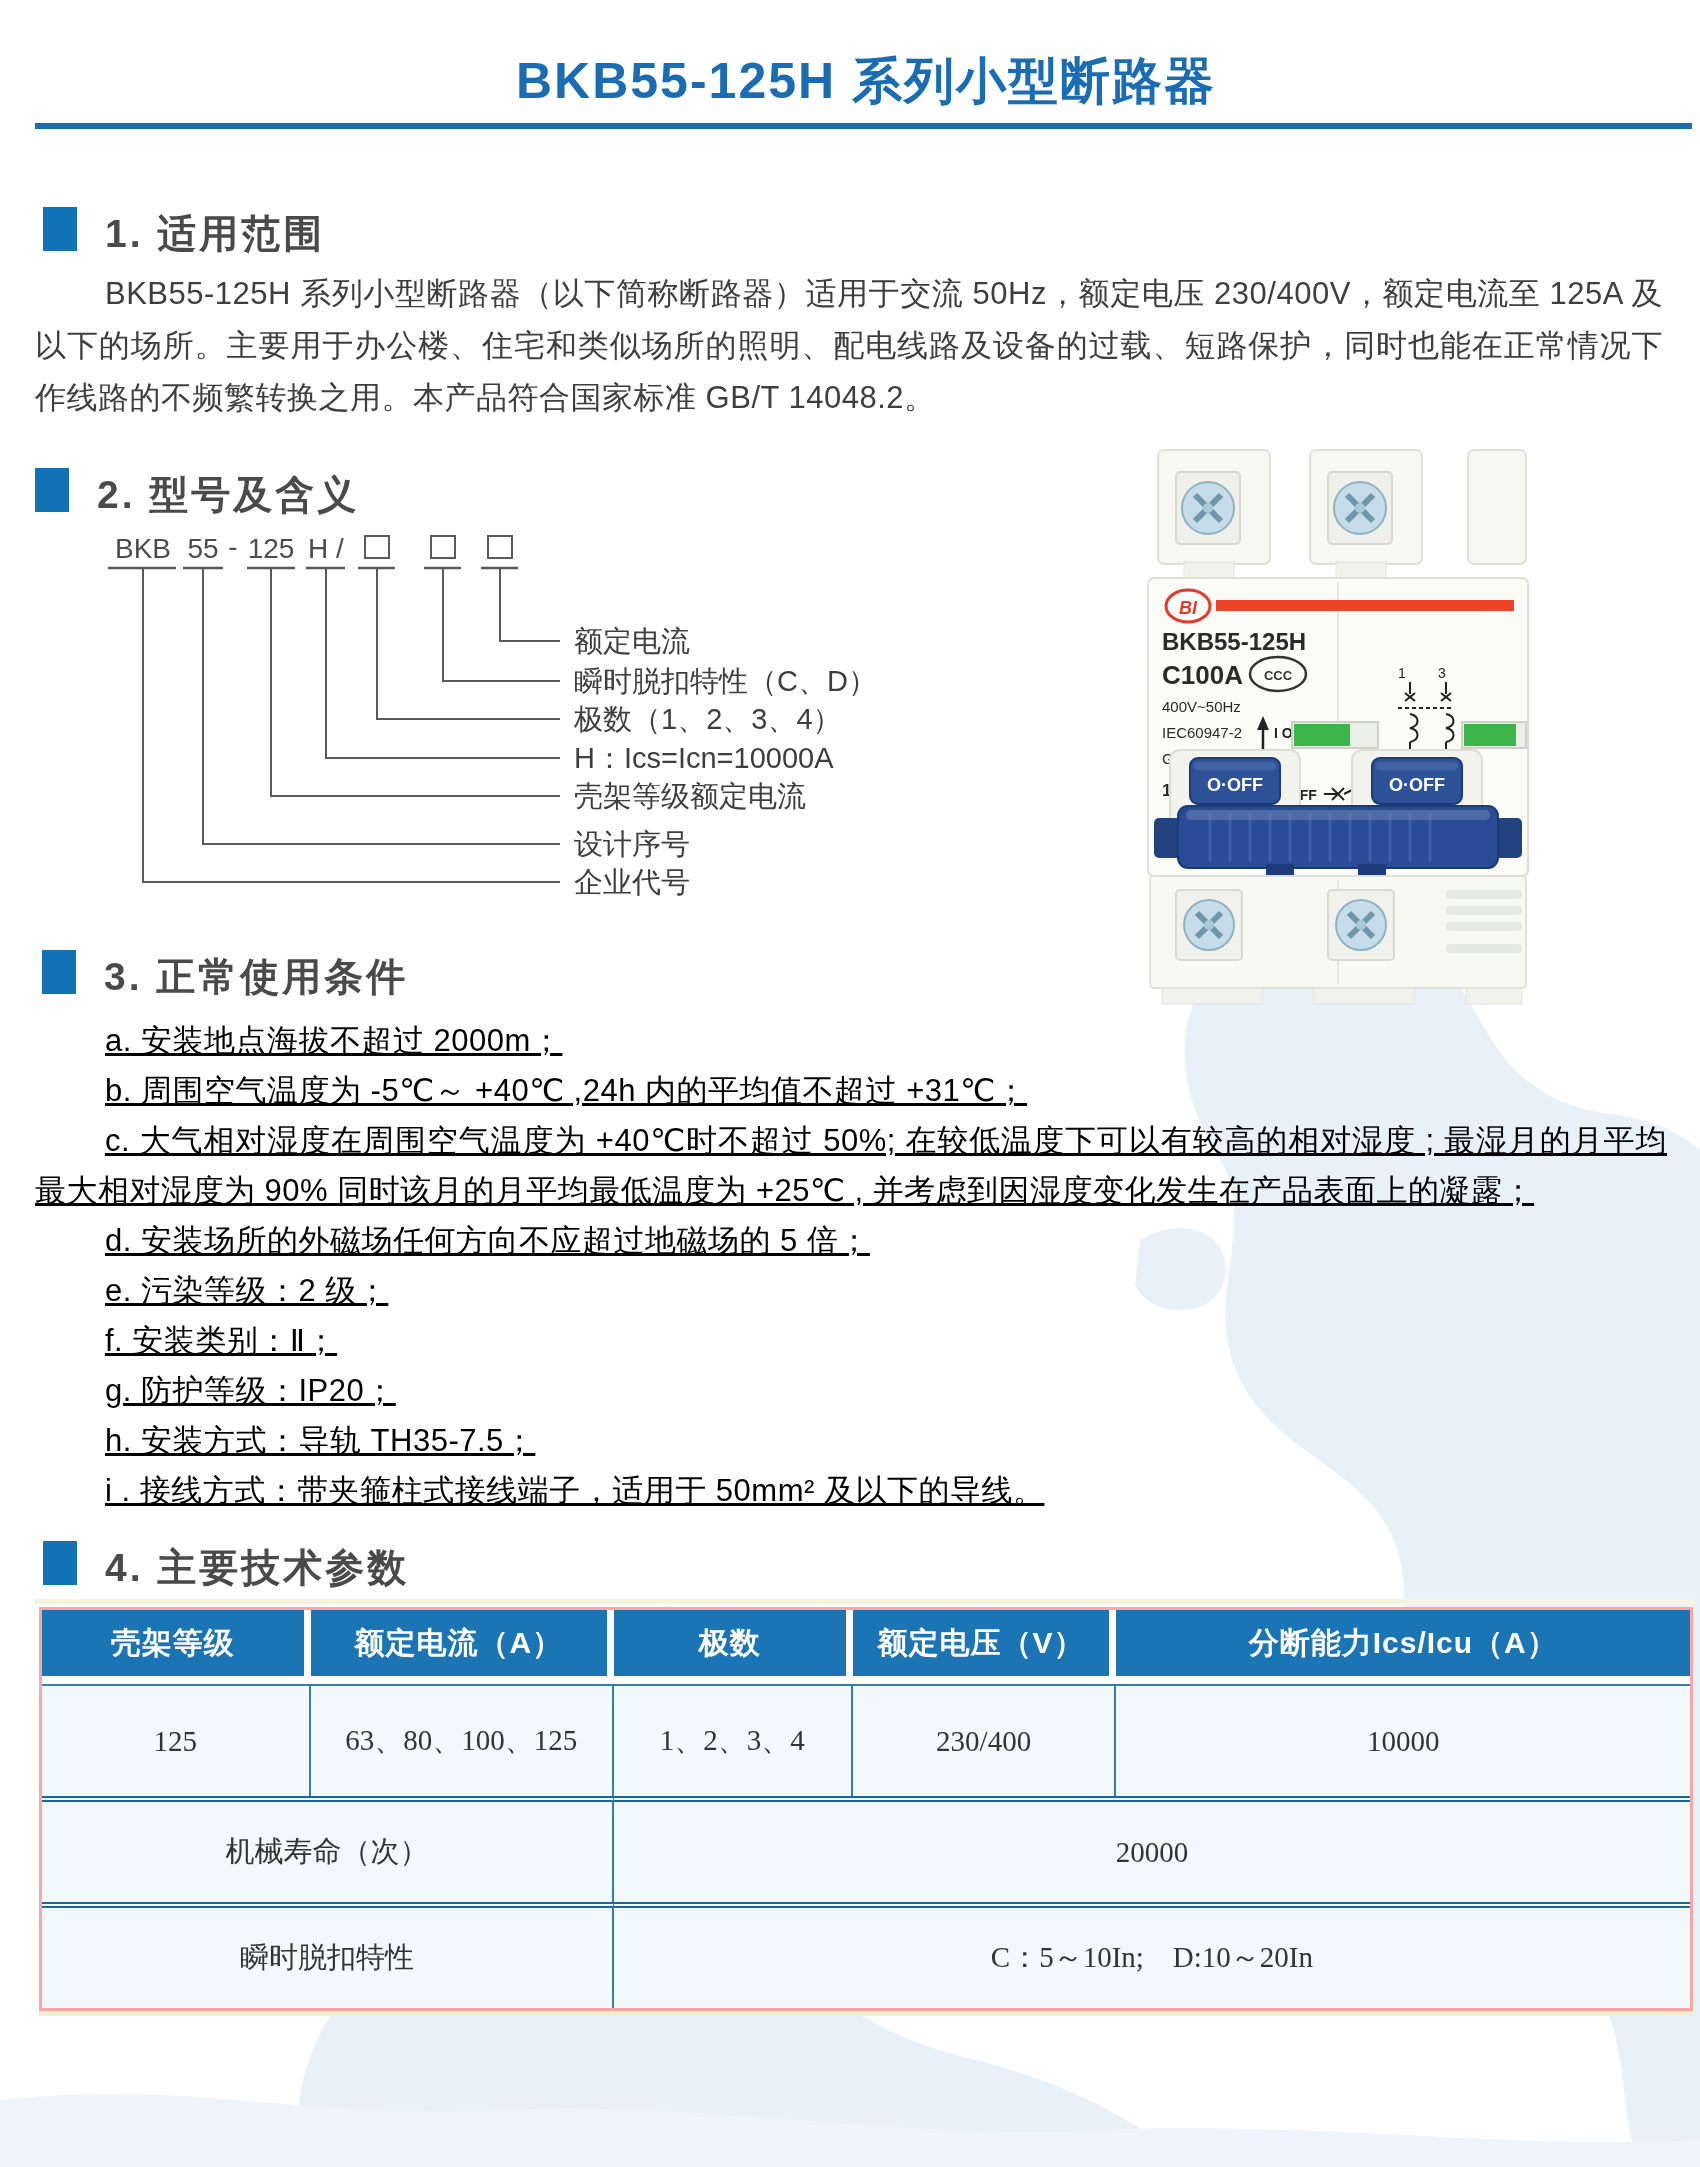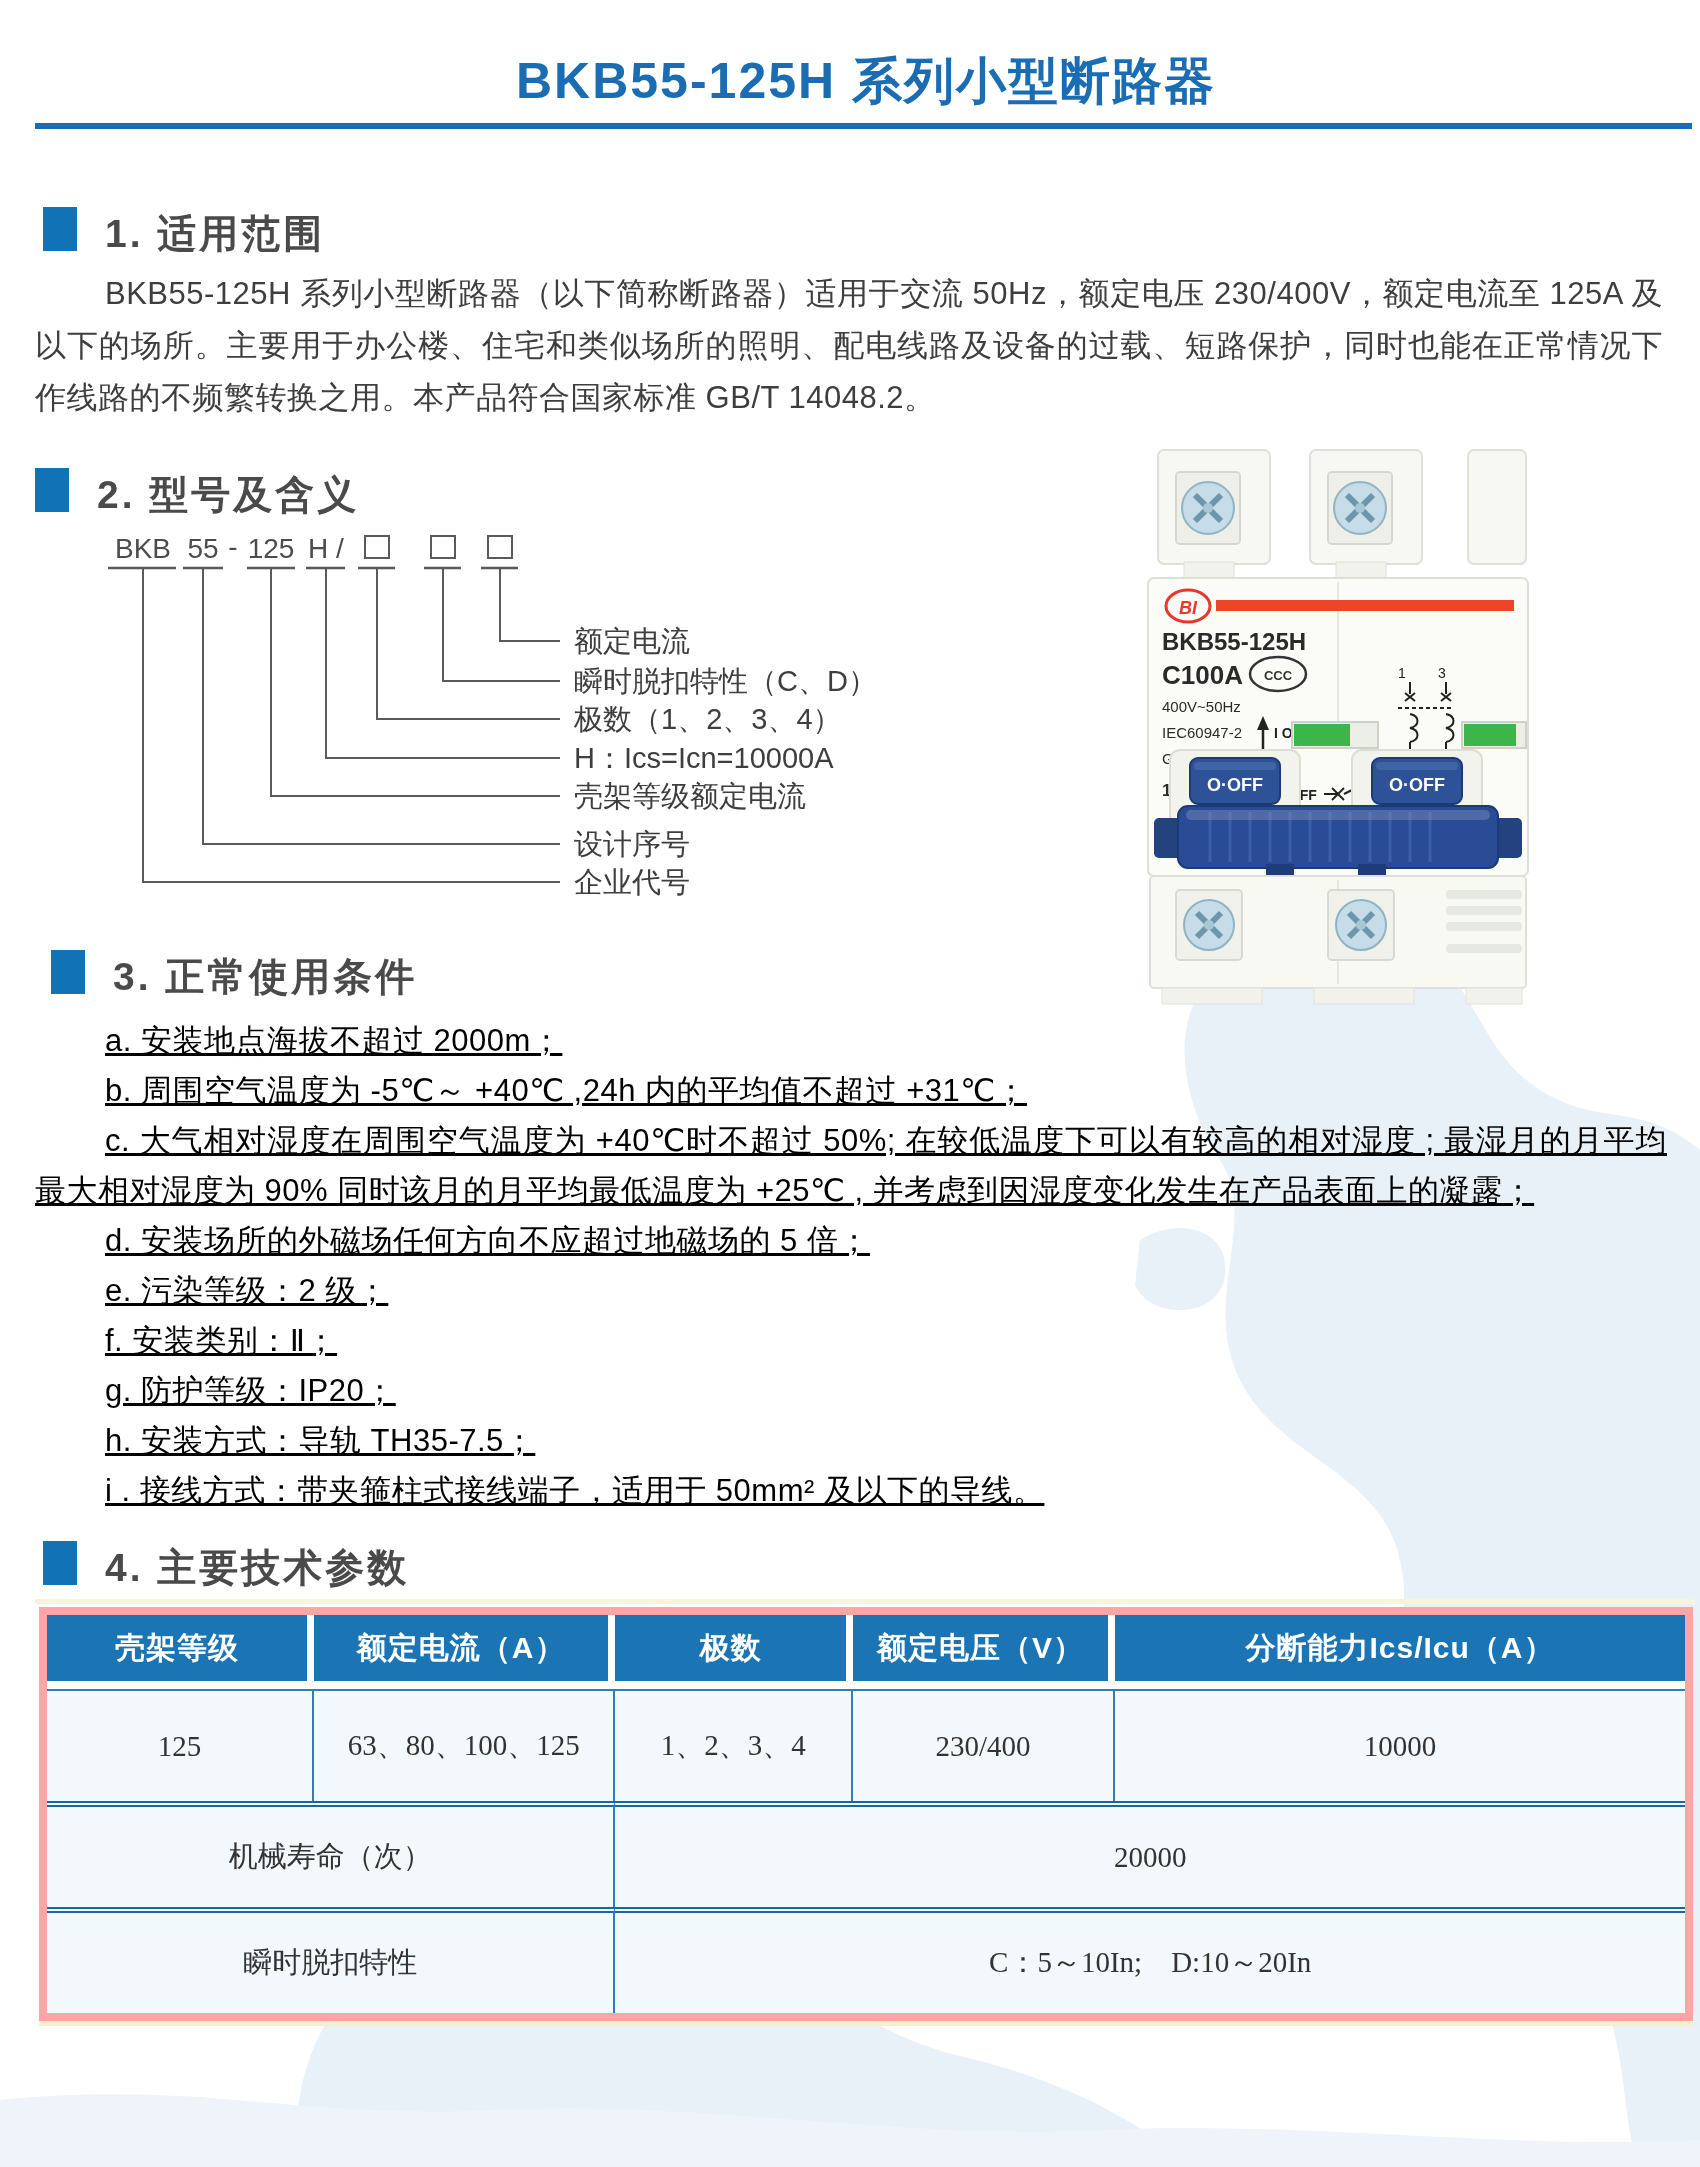--- a/index.html
+++ b/index.html
@@ -35,21 +35,21 @@
   .cond-list { position:absolute; left:35px; top:1016px; width:1632px; z-index:2; }
   .cond-item { font-size:31px; line-height:50px; text-indent:70px; text-align:justify; color:#000000; letter-spacing:0.5px;text-decoration:underline; }
 
   
   .diagram { position:absolute; left:100px; top:534px; z-index:2; }
   .product { position:absolute; left:1146px; top:444px; z-index:2; }
 
   
   .accent-line { position:absolute; left:35px; width:1660px; height:5px; z-index:1; }
   .table-wrap { position:absolute; left:39px; top:1607px; width:1654px; z-index:2; }
-  table.tbl { width:100%; border-collapse:separate; border-spacing:0; border:8px solid #fca5a5; background:#7dd3fc; table-layout:fixed; }
+  table.tbl { width:100%; border-collapse:separate; border-spacing:0; border:3px solid #fca5a5; background:#7dd3fc; table-layout:fixed; }
   table.tbl th {
     background:#1b74b4; color:#ffffff; font-size:30px; font-weight:bold;
     height:66px; border-right:7px solid #ffffff; border-bottom:8px solid #ffffff;
     letter-spacing:1px; padding:0; text-align:center; vertical-align:middle;
   }
   table.tbl th:last-child { border-right:none; }
   table.tbl td {
     background:#f3f8fc; font-family:"Liberation Serif","DejaVu Serif",serif;
     font-size:29px; color:#333333; text-align:center; vertical-align:middle; padding:0;
   }
@@ -274,21 +274,21 @@
       <circle cx="63" cy="481" r="5" fill="#a9c8d6"></circle>
     </g>
     <g>
       <circle cx="215" cy="481" r="25" fill="#c6dce8" stroke="#8fb3c3" stroke-width="2"></circle>
       <line x1="203" y1="469" x2="227" y2="493" stroke="#6e96a9" stroke-width="6"></line>
       <line x1="227" y1="469" x2="203" y2="493" stroke="#6e96a9" stroke-width="6"></line>
       <circle cx="215" cy="481" r="5" fill="#a9c8d6"></circle>
     </g>
   </svg>
 
-  <div class="sec" style="left:51px; top:950px;">
+  <div class="sec" style="left:42px; top:950px;">
     <span class="sq"></span>
     <span class="t">3. 正常使用条件</span>
   </div>
   <div class="cond-list">
     <div class="cond-item">a. 安装地点海拔不超过 2000m；</div>
     <div class="cond-item">b. 周围空气温度为 -5℃～ +40℃ ,24h 内的平均值不超过 +31℃；</div>
     <div class="cond-item">c. 大气相对湿度在周围空气温度为 +40℃时不超过 50%; 在较低温度下可以有较高的相对湿度 ; 最湿月的月平均最大相对湿度为 90% 同时该月的月平均最低温度为 +25℃ , 并考虑到因湿度变化发生在产品表面上的凝露；</div>
     <div class="cond-item">d. 安装场所的外磁场任何方向不应超过地磁场的 5 倍；</div>
     <div class="cond-item">e. 污染等级：2 级；</div>
     <div class="cond-item">f. 安装类别：Ⅱ；</div>

